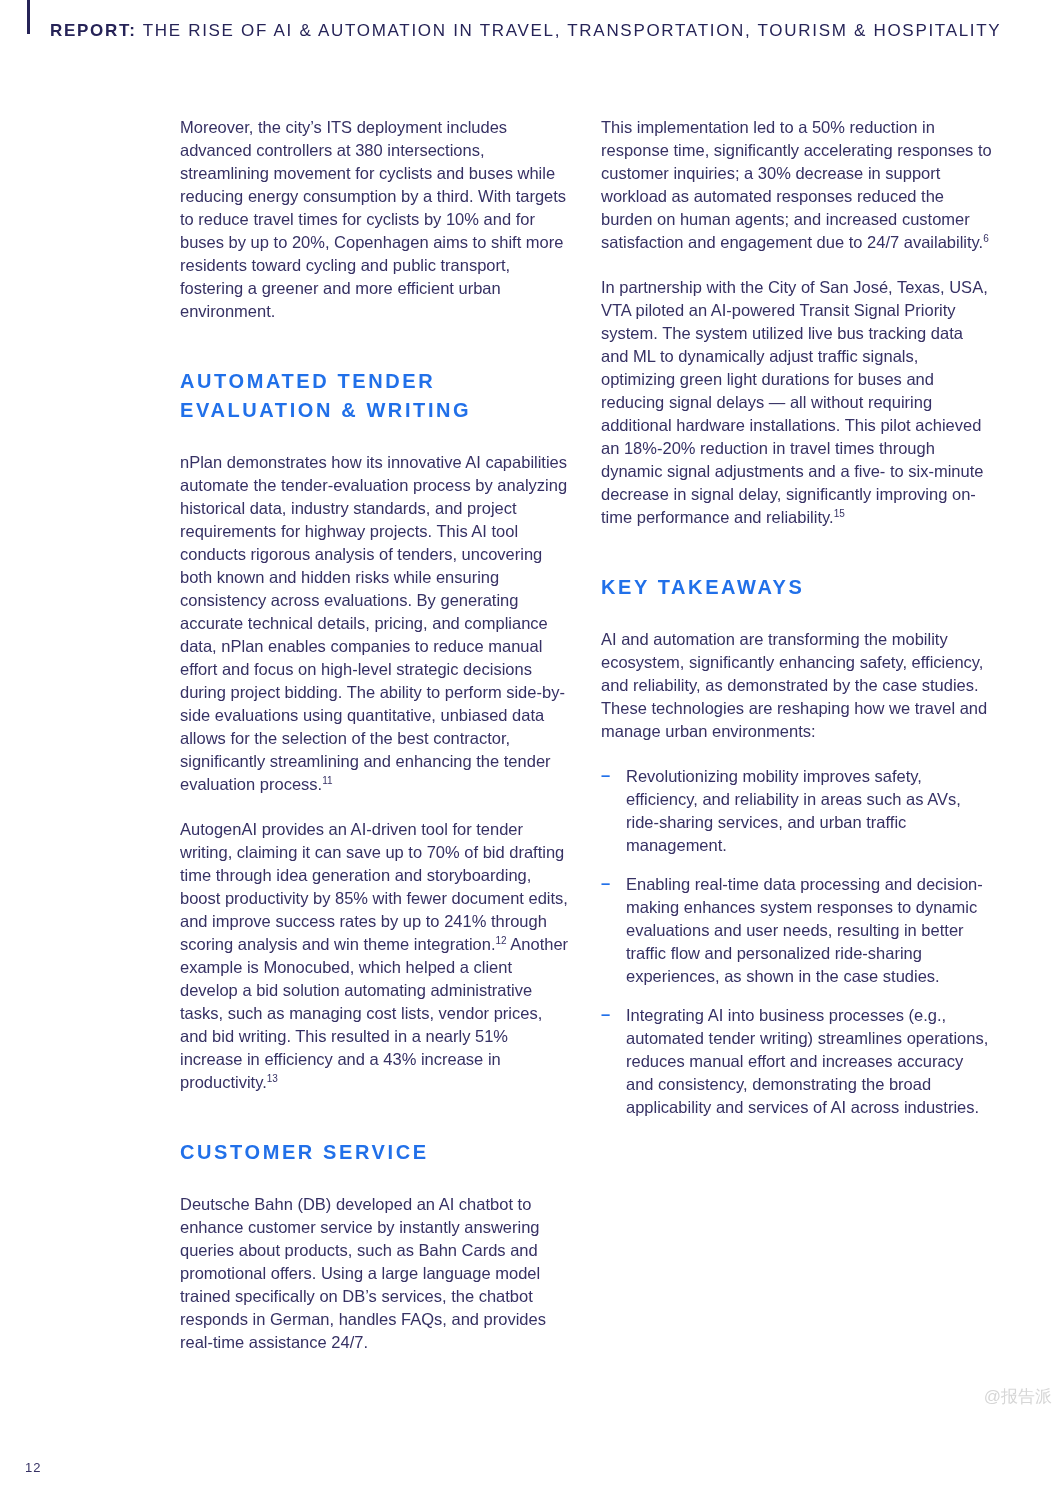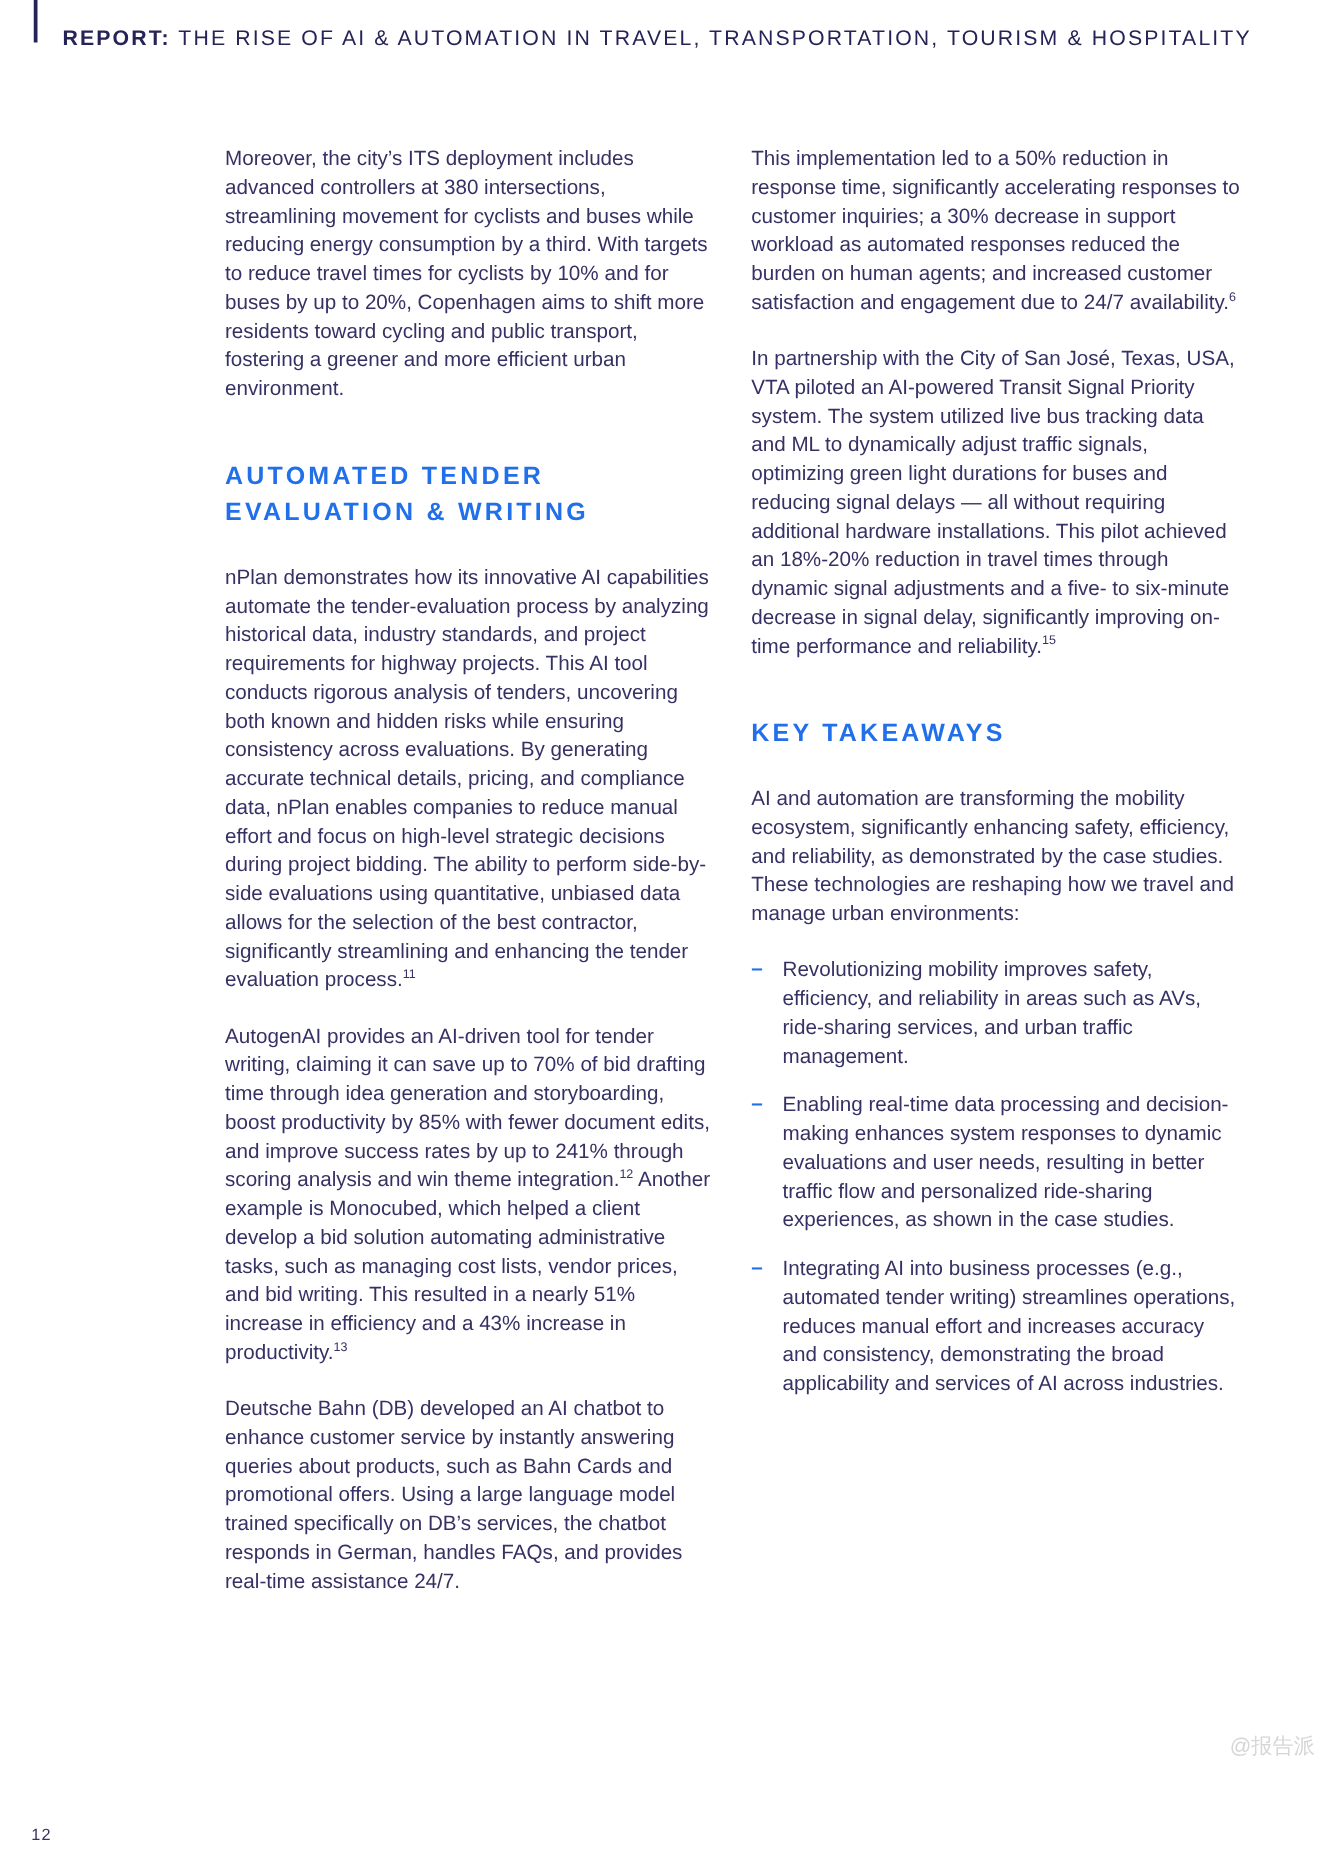--- a/index.html
+++ b/index.html
@@ -97,20 +97,21 @@
   <div class="top-accent-bar"></div>
 
   <div class="report-header"><span class="hdr-label">REPORT:</span><span> THE RISE OF AI &amp; AUTOMATION IN TRAVEL, TRANSPORTATION, TOURISM &amp; HOSPITALITY</span></div>
 
   <div class="columns">
     <div class="col">
         <p class="body-para"><span>Moreover, the city’s ITS deployment includes advanced controllers at 380 intersections, streamlining movement for cyclists and buses while reducing energy consumption by a third. With targets to reduce travel times for cyclists by 10% and for buses by up to 20%, Copenhagen aims to shift more residents toward cycling and public transport, fostering a greener and more efficient urban environment.</span></p>
         <h2 class="section-heading">AUTOMATED TENDER EVALUATION &amp; WRITING</h2>
         <p class="body-para"><span>nPlan demonstrates how its innovative AI capabilities automate the tender-evaluation process by analyzing historical data, industry standards, and project requirements for highway projects. This AI tool conducts rigorous analysis of tenders, uncovering both known and hidden risks while ensuring consistency across evaluations. By generating accurate technical details, pricing, and compliance data, nPlan enables companies to reduce manual effort and focus on high-level strategic decisions during project bidding. The ability to perform side-by-side evaluations using quantitative, unbiased data allows for the selection of the best contractor, significantly streamlining and enhancing the tender evaluation process.</span><sup class="fn">11</sup></p>
         <p class="body-para"><span>AutogenAI provides an AI-driven tool for tender writing, claiming it can save up to 70% of bid drafting time through idea generation and storyboarding, boost productivity by 85% with fewer document edits, and improve success rates by up to 241% through scoring analysis and win theme integration.</span><sup class="fn">12</sup><span> Another example is Monocubed, which helped a client develop a bid solution automating administrative tasks, such as managing cost lists, vendor prices, and bid writing. This resulted in a nearly 51% increase in efficiency and a 43% increase in productivity.</span><sup class="fn">13</sup></p>
+        <h2 class="section-heading">CUSTOMER SERVICE</h2>
         <p class="body-para"><span>Deutsche Bahn (DB) developed an AI chatbot to enhance customer service by instantly answering queries about products, such as Bahn Cards and promotional offers. Using a large language model trained specifically on DB’s services, the chatbot responds in German, handles FAQs, and provides real-time assistance 24/7.</span></p>
       </div>
     <div class="col">
         <p class="body-para"><span>This implementation led to a 50% reduction in response time, significantly accelerating responses to customer inquiries; a 30% decrease in support workload as automated responses reduced the burden on human agents; and increased customer satisfaction and engagement due to 24/7 availability.</span><sup class="fn">6</sup></p>
         <p class="body-para"><span>In partnership with the City of San José, Texas, USA, VTA piloted an AI-powered Transit Signal Priority system. The system utilized live bus tracking data and ML to dynamically adjust traffic signals, optimizing green light durations for buses and reducing signal delays — all without requiring additional hardware installations. This pilot achieved an 18%-20% reduction in travel times through dynamic signal adjustments and a five- to six-minute decrease in signal delay, significantly improving on-time performance and reliability.</span><sup class="fn">15</sup></p>
         <h2 class="section-heading">KEY TAKEAWAYS</h2>
         <p class="body-para"><span>AI and automation are transforming the mobility ecosystem, significantly enhancing safety, efficiency, and reliability, as demonstrated by the case studies. These technologies are reshaping how we travel and manage urban environments:</span></p>
         <ul class="takeaway-list">
           <li class="takeaway-item"><span class="bullet-dash">–</span><span><strong>Revolutionizing mobility</strong><span> improves safety, efficiency, and reliability in areas such as AVs, ride-sharing services, and urban traffic management.</span></span></li>
           <li class="takeaway-item"><span class="bullet-dash">–</span><span><strong>Enabling real-time data processing and decision-making</strong><span> enhances system responses to dynamic evaluations and user needs, resulting in better traffic flow and personalized ride-sharing experiences, as shown in the case studies.</span></span></li>

